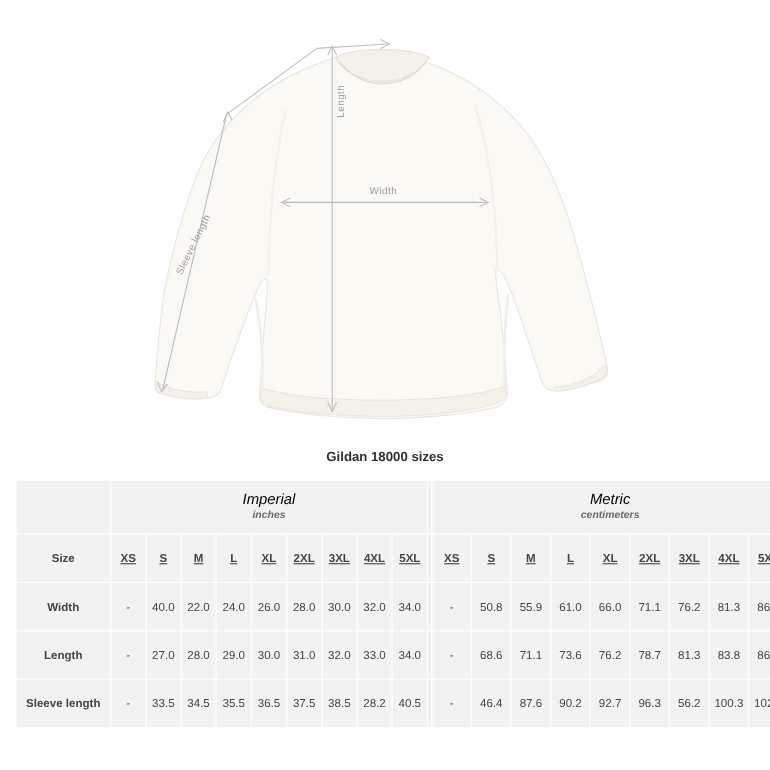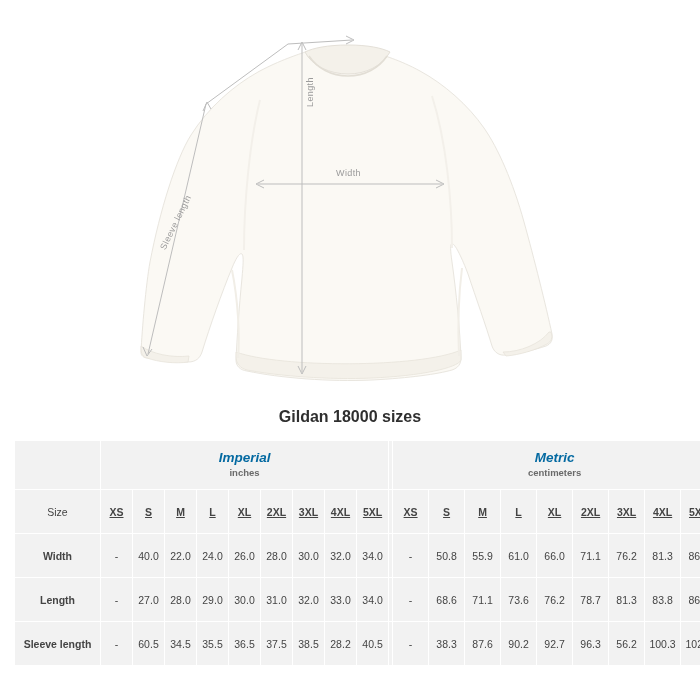--- a/index.html
+++ b/index.html
@@ -52,21 +52,21 @@
   .label-sleeve {
     left: 158px;
     top: 247px;
     transform: rotate(-64deg);
     transform-origin: left top;
   }
 
   
   .chart-title {
     text-align: center;
-    font-size: 16px;
+    font-size: 12px;
     font-weight: bold;
     color: #2f2f2f;
     margin-top: 8px;
   }
   .chart-note {
     text-align: center;
     font-size: 10.5px;
     font-style: italic;
     color: #555;
     margin-top: 10px;
@@ -91,31 +91,32 @@
     vertical-align: middle;
     background: #f2f2f2;
   }
   .unit-head {
     height: 46px !important;
     background: #f2f2f2;
   }
   .unit-sys {
     font-size: 13.5px;
     font-style: italic;
-    font-weight: bold;
-    color: #0369a1;
+    font-weight: normal;
+    color: #000000;
     line-height: 1.25;
   }
   .unit-sub {
     font-size: 9.5px;
+    font-style: italic;
     color: #6a6a6a;
     line-height: 1.3;
   }
   .col-label {
-    font-weight: normal;
+    font-weight: bold;
     font-size: 11px;
     color: #3b3b3b;
   }
   .size-head {
     font-weight: bold;
     font-size: 11px;
     color: #3b3b3b;
     text-decoration: underline;
   }
   .rowlabel {
@@ -285,31 +286,31 @@
           <td>73.6</td>
           <td>76.2</td>
           <td>78.7</td>
           <td>81.3</td>
           <td>83.8</td>
           <td>86.4</td>
         </tr>
         <tr>
           <td class="rowlabel">Sleeve length</td>
           <td>-</td>
-          <td>60.5</td>
+          <td>33.5</td>
           <td>34.5</td>
           <td>35.5</td>
           <td>36.5</td>
           <td>37.5</td>
           <td>38.5</td>
           <td>28.2</td>
           <td>40.5</td>
           <td class="spacer-col"></td>
           <td>-</td>
-          <td>38.3</td>
+          <td>46.4</td>
           <td>87.6</td>
           <td>90.2</td>
           <td>92.7</td>
           <td>96.3</td>
           <td>56.2</td>
           <td>100.3</td>
           <td>102.9</td>
         </tr>
       </tbody>
     </table>

